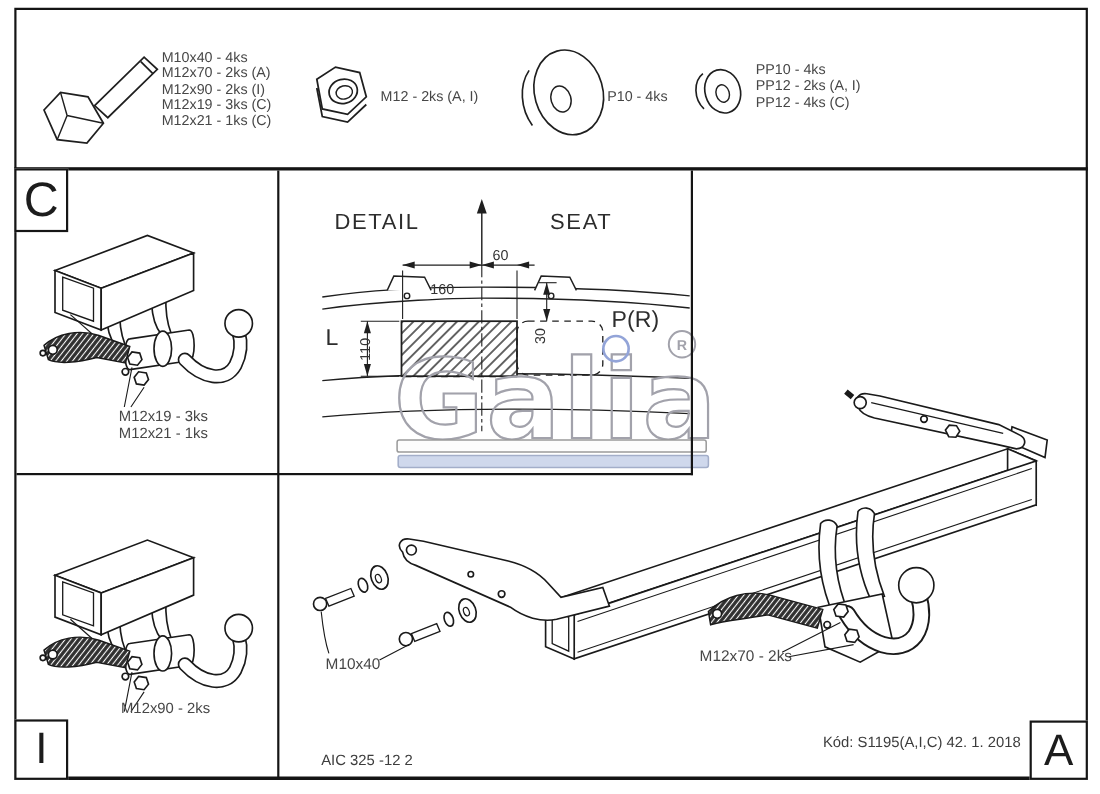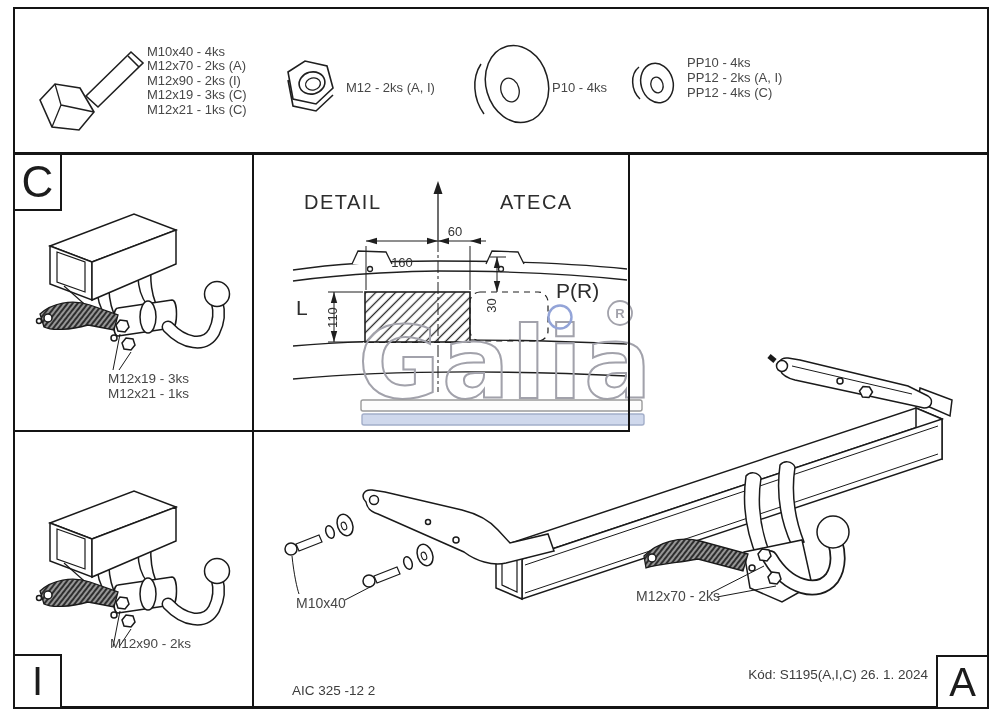--- a/index.html
+++ b/index.html
@@ -225,34 +225,34 @@
   </div>
   <div class="txt legend-nut">M12 - 2ks (A, I)</div>
   <div class="txt legend-p10">P10 - 4ks</div>
   <div class="txt legend-pp lines">
     <div>PP10 - 4ks</div>
     <div>PP12 - 2ks (A, I)</div>
     <div>PP12 - 4ks (C)</div>
   </div>
 
   <div class="txt detail-title" style="left:304px;top:191px;">DETAIL</div>
-  <div class="txt detail-title" style="left:500px;top:191px;">ATECA</div>
+  <div class="txt detail-title" style="left:500px;top:191px;">SEAT</div>
   <div class="txt dim" style="left:388px;top:224px;width:28px;margin-top:31px;">160</div>
   <div class="txt dim" style="left:442px;top:224px;width:26px;">60</div>
   <div class="txt dim rot" style="left:318px;top:310px;width:28px;">110</div>
   <div class="txt dim rot" style="left:482px;top:298px;width:18px;">30</div>
   <div class="txt side-label" style="left:296px;top:296px;">L</div>
   <div class="txt side-label" style="left:556px;top:279px;">P(R)</div>
 
   <div class="txt callout-c lines">
     <div>M12x19 - 3ks</div>
     <div>M12x21 - 1ks</div>
   </div>
   <div class="txt callout-i">M12x90 - 2ks</div>
   <div class="txt callout-m10">M10x40</div>
   <div class="txt callout-m12x70">M12x70 - 2ks</div>
 
   <div class="txt tb-aic">AIC 325 -12 2</div>
   <div class="txt tb-right lines">
-    <div>Kód: S1195(A,I,C)  26. 1. 2024</div>
+    <div>Kód: S1195(A,I,C)  42. 1. 2018</div>
   </div>
 
 </div>
 
 </body></html>

